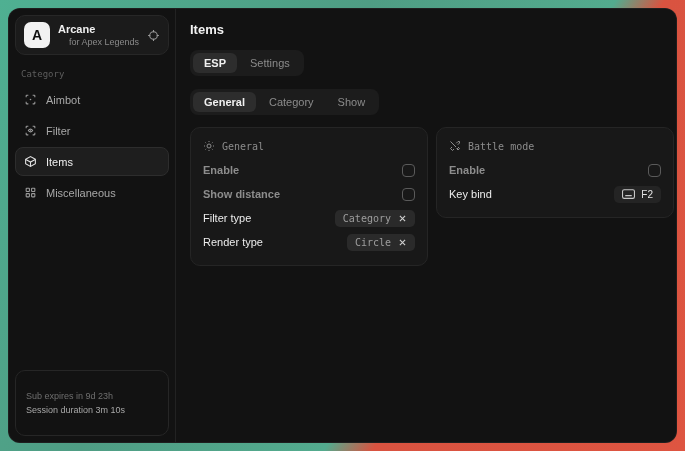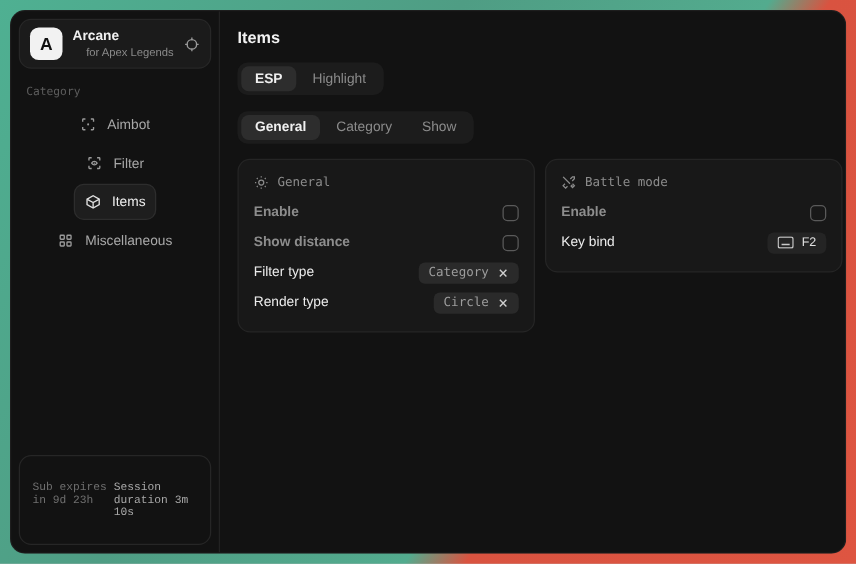--- a/index.html
+++ b/index.html
@@ -38,38 +38,38 @@
   }
   .app-meta { flex:1; min-width:0; }
   .app-name { font-size:11px; font-weight:bold; color:#f0f0f0; }
   .app-sub { font-size:9px; color:#8a8a8a; margin-top:2px;text-align:right; }
   .app-card .icon-btn { color:#9a9a9a; display:flex; }
   .cat-label {
     font-family:"DejaVu Sans Mono", monospace;
     font-size:9px; color:#5d5d5d;
     margin:14px 6px 6px 6px;
   }
-  .nav { display:flex; flex-direction:column; gap:2px;align-items:center; }
+  .nav { display:flex; flex-direction:column; gap:2px; }
   .nav-item {
     display:flex; align-items:center; gap:9px;
     padding:7px 8px; border-radius:8px;
     border:1px solid transparent;
     font-size:11px; color:#a8a8a8; cursor:pointer;
   }
   .nav-item .nicon { display:flex; color:#9a9a9a; }
   .nav-item.active {
     background:#1e1e1e; border-color:#2d2d2d; color:#efefef;
   }
   .nav-item.active .nicon { color:#e0e0e0; }
   .sidebar-spacer { flex:1; }
   .session-card {
     border:1px solid #262626; border-radius:10px;
     padding:20px 10px;
-    font-family:Liberation Mono, monospace;
-    display:flex; gap:4px;
+    font-family:Liberation Sans, sans-serif;
+    display:flex; flex-direction:column; gap:4px;
   }
   .session-line1 { font-size:9px; color:#6f6f6f; }
   .session-line2 { font-size:9px; color:#a8a8a8; }
   
   .main { flex:1; padding:13px 14px; display:flex; flex-direction:column; }
   .page-title { font-size:13px; font-weight:bold; color:#f2f2f2; }
   .tab-group {
     display:inline-flex; align-self:flex-start;
     background:#1c1c1c; border-radius:8px; padding:3px;
     margin-top:13px; gap:2px;
@@ -194,21 +194,21 @@
       <div class="session-line1">Sub expires in 9d 23h</div>
       <div class="session-line2">Session duration 3m 10s</div>
     </div>
   </aside>
 
   <main class="main">
     <h1 class="page-title">Items</h1>
 
     <div class="tab-group">
       <div class="tab active">ESP</div>
-      <div class="tab">Highlight</div>
+      <div class="tab">Settings</div>
     </div>
 
     <div class="tab-group">
       <div class="tab active">General</div>
       <div class="tab">Category</div>
       <div class="tab">Show</div>
     </div>
 
     <div class="panels">
 

